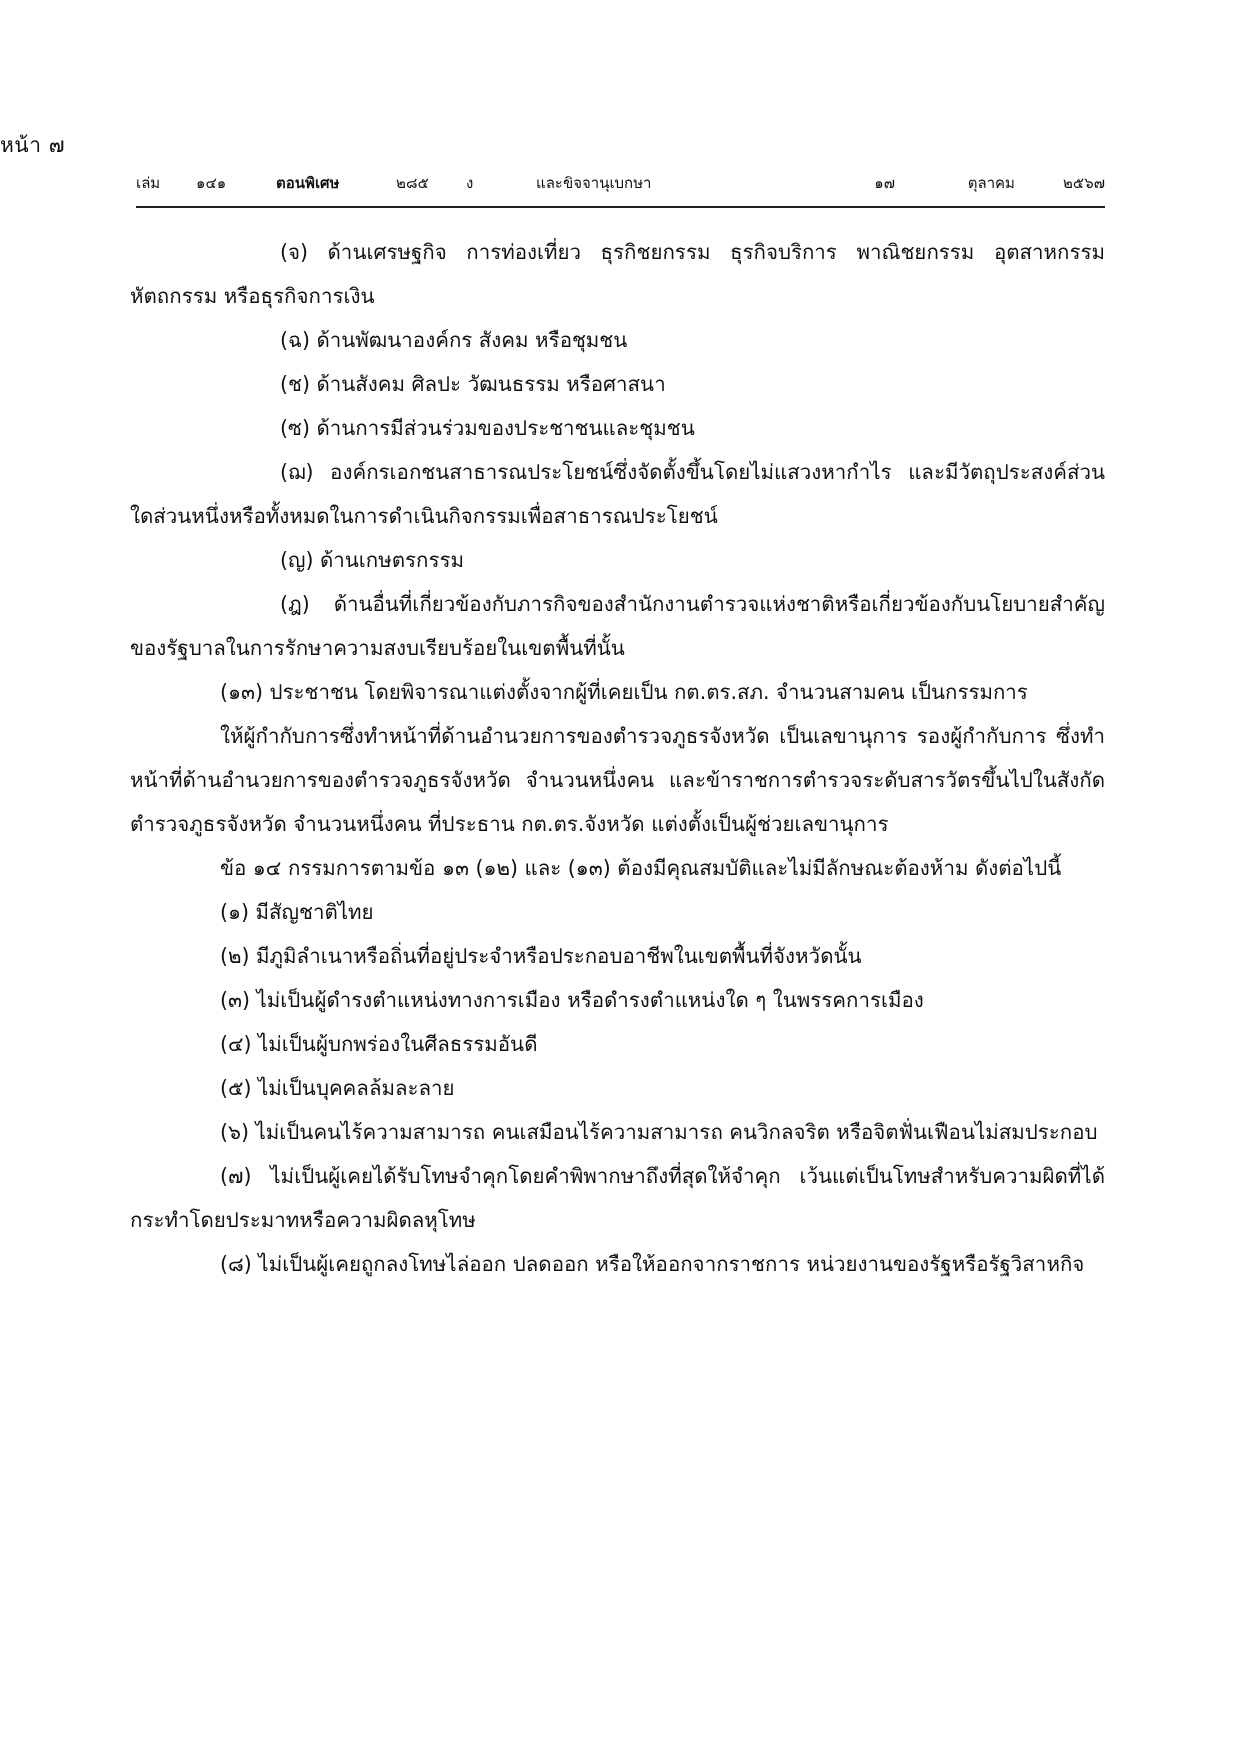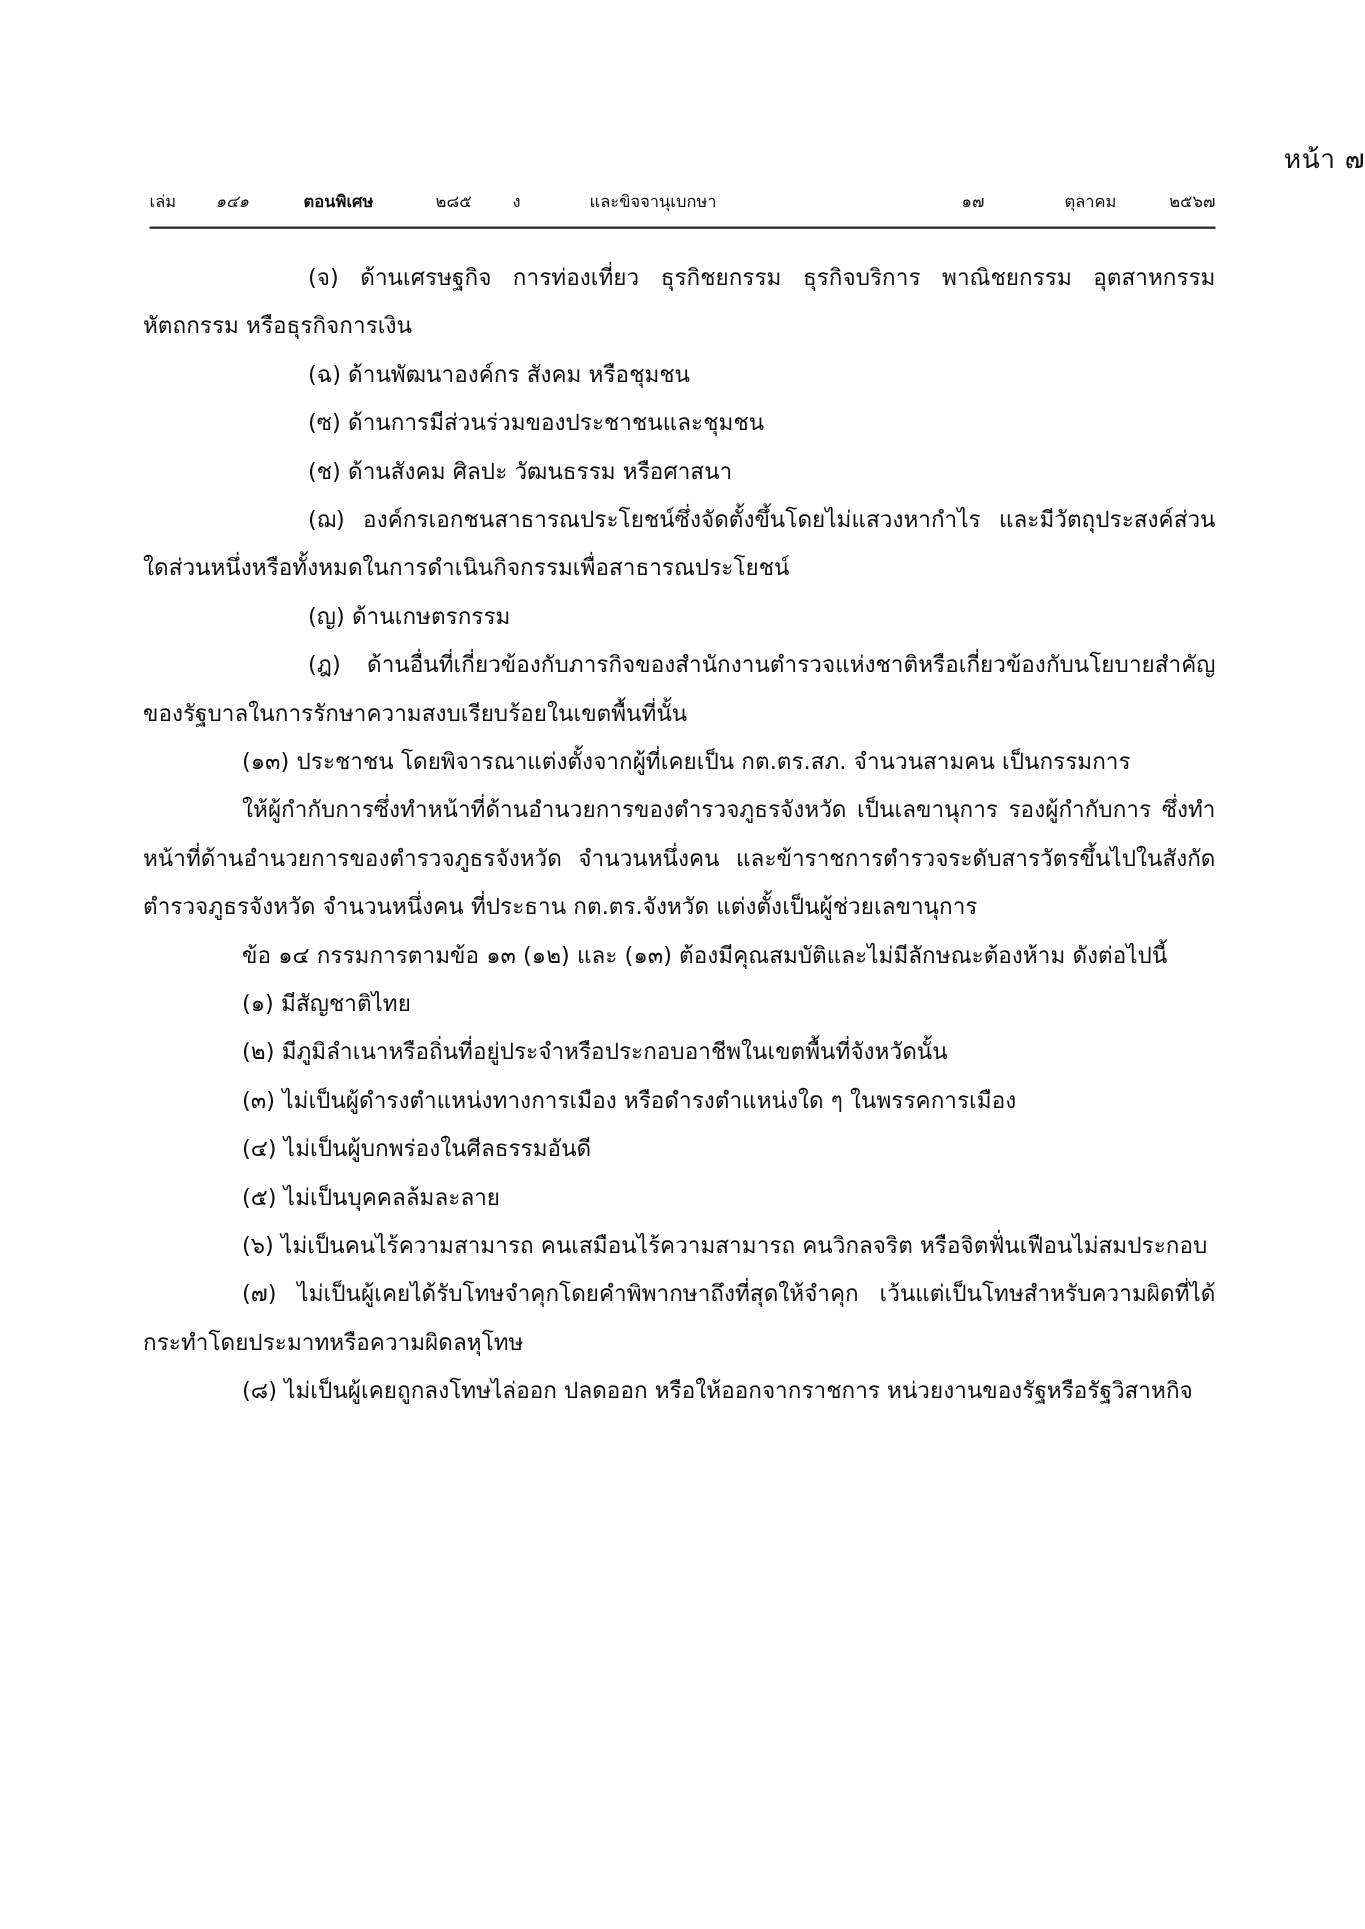--- a/index.html
+++ b/index.html
@@ -19,37 +19,37 @@
       position: absolute;
       left: 0; top: 0;
       width: 1241px;
       height: 1754px;
     }
     .page-number {
       position: absolute;
       top: 130px;
       left: 0;
       width: 1241px;
-      text-align: right;
-      font-size: 24px;
+      text-align: left;
+      font-size: 21px;
       line-height: 30px;
       letter-spacing: 0.5px;
     }
     .header-line {
       position: absolute;
       top: 166px;
       left: 136px;
       width: 969px;
       height: 34px;
       font-size: 15px;
       line-height: 34px;
     }
     .header-line span { position: absolute; top: 0; white-space: nowrap; }
     .h-vol-label { left: 0; }
-    .h-vol-num { left: 60px; font-style: italic; }
+    .h-vol-num { left: 60px; }
     .h-issue-label { left: 140px; font-weight: bold; }
     .h-issue-num { left: 260px; }
     .h-issue-letter { left: 330px; }
     .h-gazette { left: 400px; }
     .h-day { right: 210px; }
     .h-month { right: 90px; text-align: center; }
     .h-year { right: 0; }
     .header-rule {
       position: absolute;
       top: 206px;
@@ -93,22 +93,22 @@
     <span class="h-day">๑๗</span>
     <span class="h-month">ตุลาคม</span>
     <span class="h-year">๒๕๖๗</span>
   </div>
 
   <div class="header-rule"></div>
 
   <div class="body-text">
     <p class="para indent-1">(จ) ด้านเศรษฐกิจ การท่องเที่ยว ธุรกิชยกรรม ธุรกิจบริการ พาณิชยกรรม อุตสาหกรรม หัตถกรรม หรือธุรกิจการเงิน</p>
     <p class="para indent-sub">(ฉ) ด้านพัฒนาองค์กร สังคม หรือชุมชน</p>
+    <p class="para indent-sub">(ช) ด้านสังคม ศิลปะ วัฒนธรรม หรือศาสนา</p>
     <p class="para indent-sub">(ซ) ด้านการมีส่วนร่วมของประชาชนและชุมชน</p>
-    <p class="para indent-sub">(ช) ด้านสังคม ศิลปะ วัฒนธรรม หรือศาสนา</p>
     <p class="para indent-1">(ฌ) องค์กรเอกชนสาธารณประโยชน์ซึ่งจัดตั้งขึ้นโดยไม่แสวงหากำไร  และมีวัตถุประสงค์ส่วนใดส่วนหนึ่งหรือทั้งหมดในการดำเนินกิจกรรมเพื่อสาธารณประโยชน์</p>
     <p class="para indent-sub">(ญ) ด้านเกษตรกรรม</p>
     <p class="para indent-1">(ฎ) ด้านอื่นที่เกี่ยวข้องกับภารกิจของสำนักงานตำรวจแห่งชาติหรือเกี่ยวข้องกับนโยบายสำคัญของรัฐบาลในการรักษาความสงบเรียบร้อยในเขตพื้นที่นั้น</p>
     <p class="para indent-0">(๑๓) ประชาชน โดยพิจารณาแต่งตั้งจากผู้ที่เคยเป็น กต.ตร.สภ. จำนวนสามคน เป็นกรรมการ</p>
     <p class="para indent-0">ให้ผู้กำกับการซึ่งทำหน้าที่ด้านอำนวยการของตำรวจภูธรจังหวัด  เป็นเลขานุการ รองผู้กำกับการ ซึ่งทำหน้าที่ด้านอำนวยการของตำรวจภูธรจังหวัด  จำนวนหนึ่งคน และข้าราชการตำรวจระดับสารวัตรขึ้นไปในสังกัดตำรวจภูธรจังหวัด  จำนวนหนึ่งคน  ที่ประธาน  กต.ตร.จังหวัด  แต่งตั้งเป็นผู้ช่วยเลขานุการ</p>
     <p class="para indent-0">ข้อ ๑๔ กรรมการตามข้อ ๑๓ (๑๒) และ (๑๓) ต้องมีคุณสมบัติและไม่มีลักษณะต้องห้าม ดังต่อไปนี้</p>
     <p class="para indent-item">(๑)  มีสัญชาติไทย</p>
     <p class="para indent-item">(๒)  มีภูมิลำเนาหรือถิ่นที่อยู่ประจำหรือประกอบอาชีพในเขตพื้นที่จังหวัดนั้น</p>
     <p class="para indent-item">(๓)  ไม่เป็นผู้ดำรงตำแหน่งทางการเมือง  หรือดำรงตำแหน่งใด ๆ ในพรรคการเมือง</p>
     <p class="para indent-item">(๔)  ไม่เป็นผู้บกพร่องในศีลธรรมอันดี</p>

